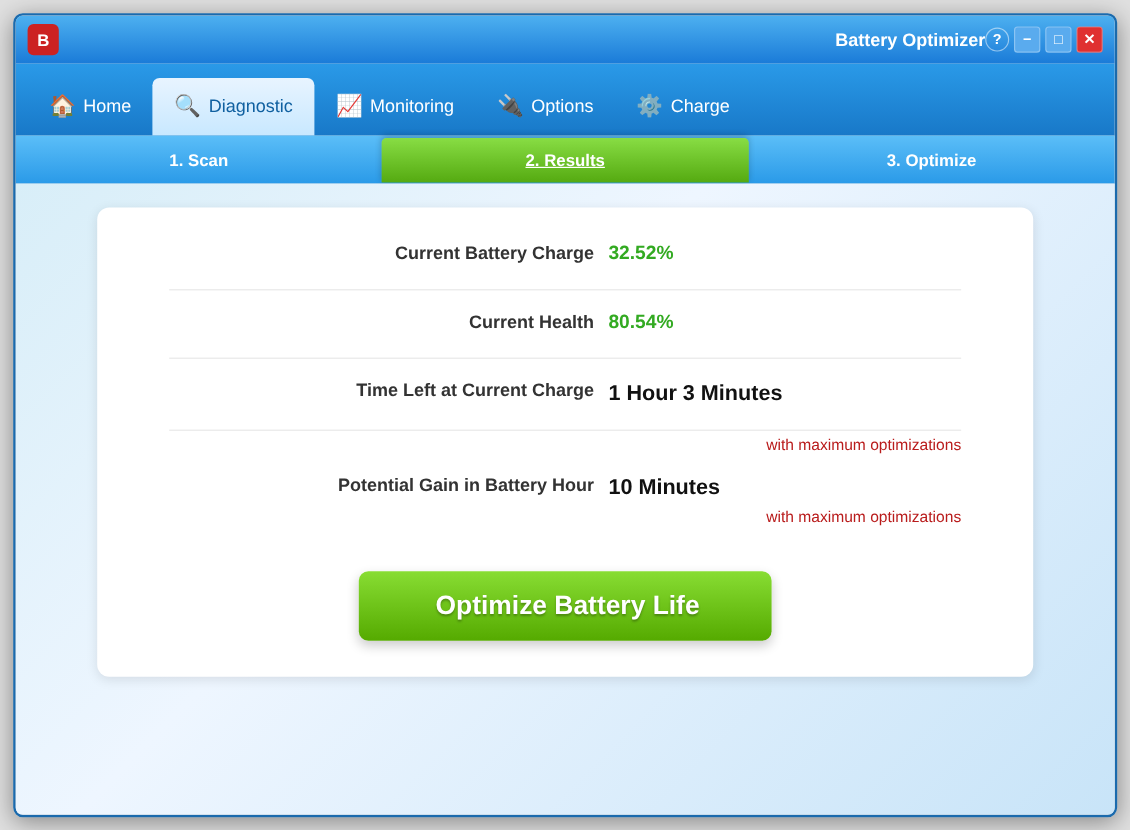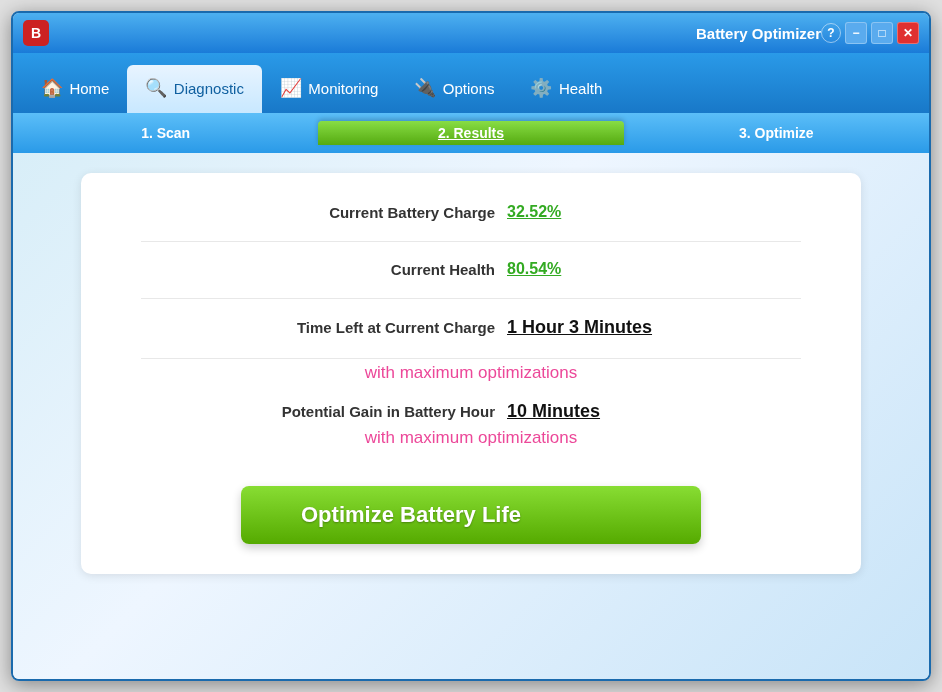--- a/index.html
+++ b/index.html
@@ -142,21 +142,21 @@
       font-size: 14px;
       font-weight: 600;
       color: white;
       cursor: pointer;
     }
 
     .sub-tab.active {
       background: linear-gradient(to bottom, #88dd44, #55aa11);
       color: white;
       border-radius: 4px 4px 0 0;
-      height: 24px;
+      height: 37px;
       box-shadow: 0 -2px 5px rgba(0,0,0,0.2);
     }
 
     .sub-tab.active span {
       text-decoration: underline;
     }
 
     
     .main-content {
       background: linear-gradient(135deg, #d8eef8 0%, #eef6ff 40%, #c8e4f8 100%);
@@ -171,74 +171,73 @@
       background: white;
       border-radius: 10px;
       padding: 30px 60px 30px 60px;
       width: 100%;
       max-width: 780px;
       box-shadow: 0 2px 10px rgba(0,0,0,0.1);
     }
 
     .info-row {
       display: flex;
-      align-items: center;
+      align-items: flex-start;
       margin-bottom: 20px;
       justify-content: center;
     }
 
     .info-label {
       font-weight: bold;
       font-size: 15px;
       color: #333;
       text-align: right;
       min-width: 260px;
       margin-right: 12px;
     }
 
     .info-value {
       font-size: 15px;
       font-weight: bold;
       color: #333;
       min-width: 200px;
-      text-decoration: underline;
     }
 
     .info-value.green {
       color: #33aa22;
       font-size: 16px;
     }
 
     .info-value.large {
       font-size: 18px;
       font-weight: bold;
       color: #111;
     }
 
     .info-sub {
-      font-size: 17px;
-      color: #ec4899;
-      text-align: center;
+      font-size: 13px;
+      color: #b91c1c;
+      text-align: right;
       margin-top: -14px;
       margin-bottom: 18px;
     }
 
     .optimize-btn {
       background: linear-gradient(to bottom, #88dd33, #55aa00);
       border: none;
       border-radius: 8px;
       padding: 16px 60px;
       font-size: 22px;
       font-weight: bold;
       color: white;
       cursor: pointer;
       margin-top: 20px;
       display: block;
-      width: 460px;
-      text-align: left;
+      width: 344px;
+      text-align: right;
       box-shadow: 0 4px 10px rgba(0,0,0,0.2);
       text-shadow: 0 1px 2px rgba(0,0,0,0.3);
     }
 
     .btn-row {
       display: flex;
       justify-content: center;
       margin-top: 10px;
     }
 
@@ -280,21 +279,21 @@
     <div class="nav-item">
       <span class="nav-icon">📈</span>
       <span>Monitoring</span>
     </div>
     <div class="nav-item">
       <span class="nav-icon">🔌</span>
       <span>Options</span>
     </div>
     <div class="nav-item">
       <span class="nav-icon">⚙️</span>
-      <span>Health</span>
+      <span>Charge</span>
     </div>
   </div>
 
   <div class="sub-tabs">
     <div class="sub-tab">
       <span>1. Scan</span>
     </div>
     <div class="sub-tab active">
       <span>2. Results</span>
     </div>

